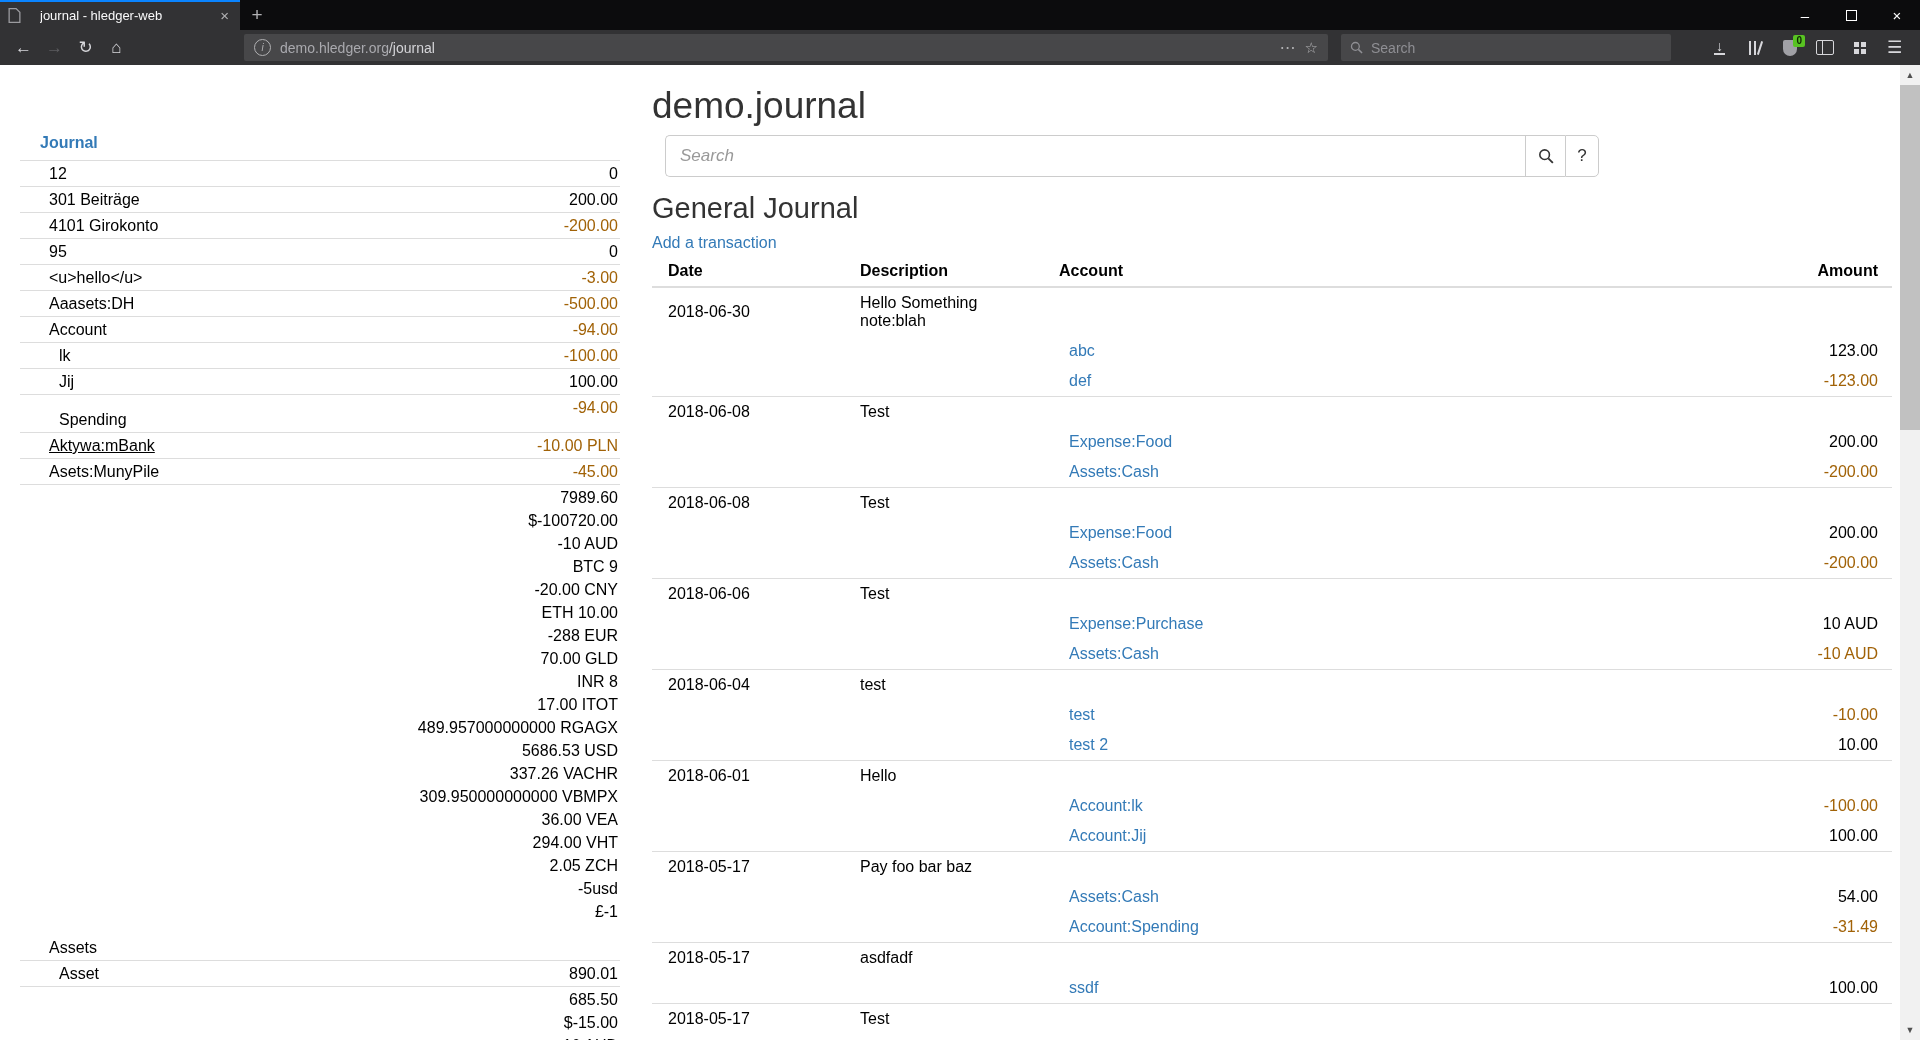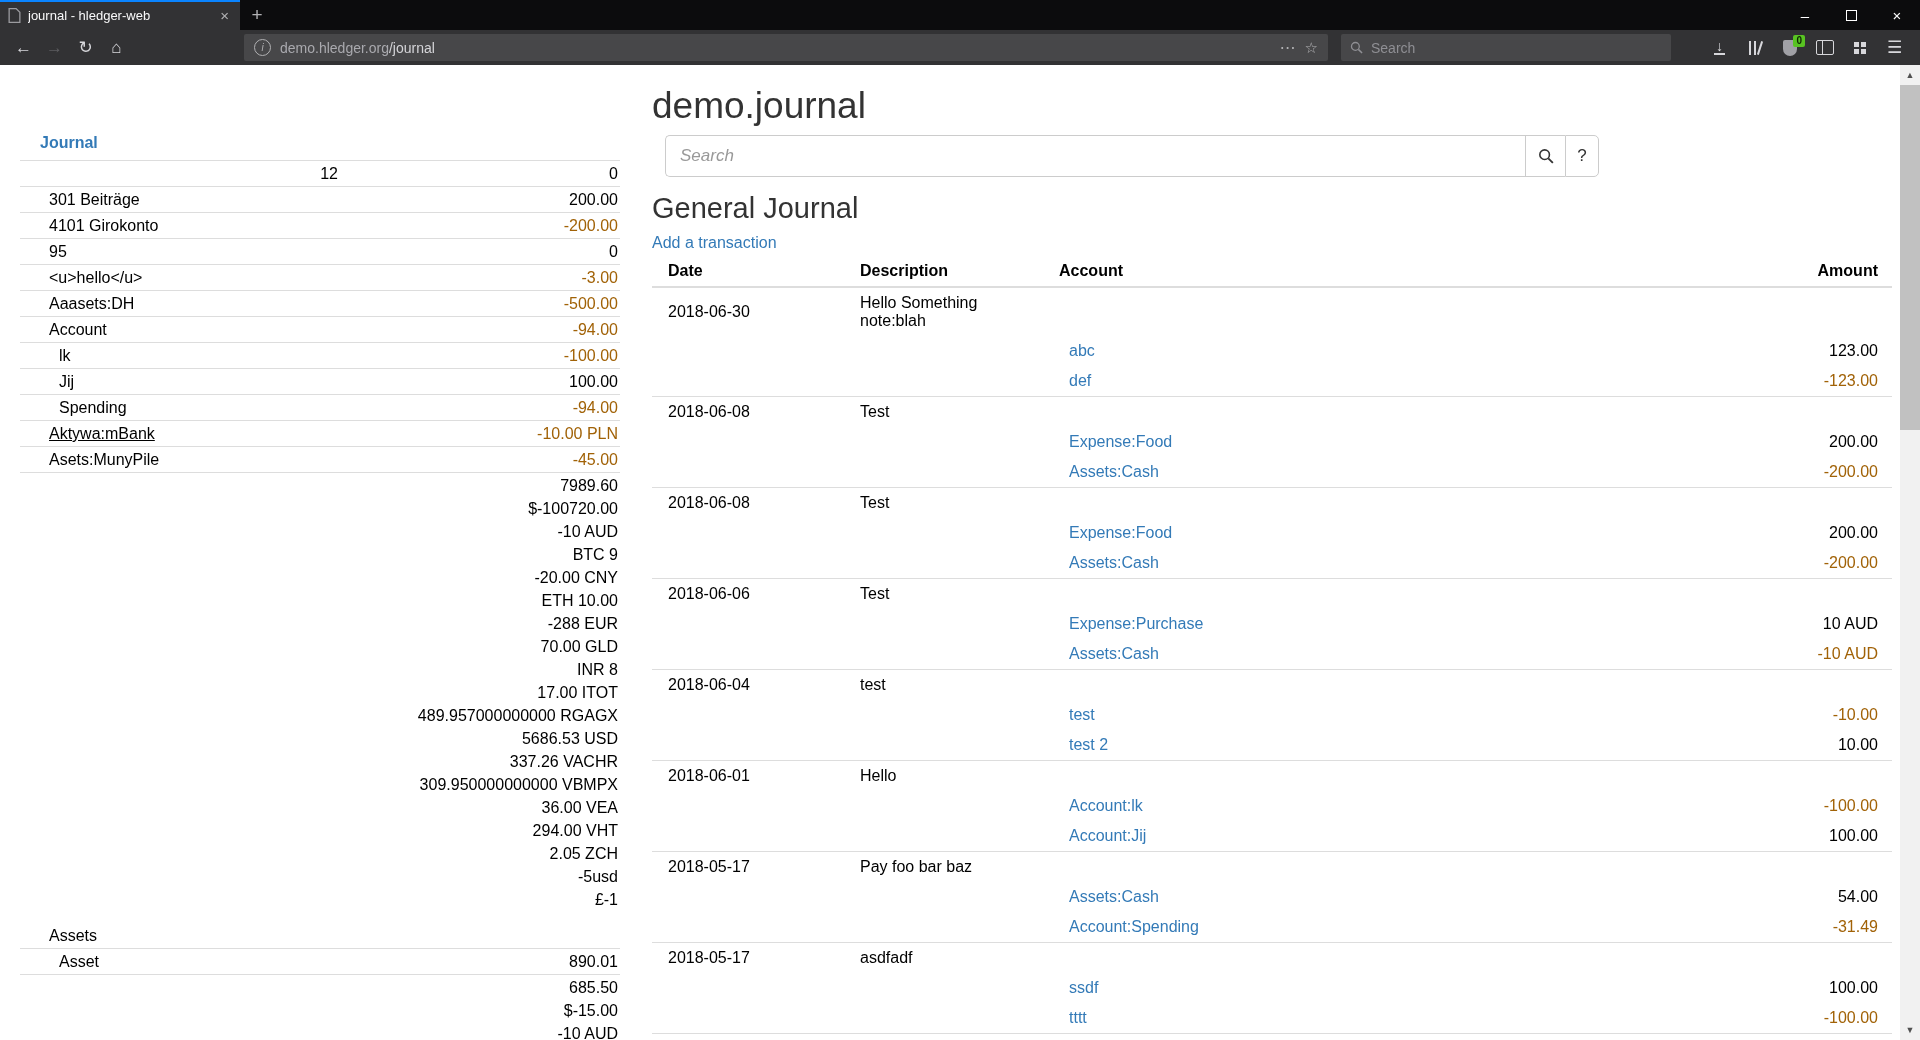--- a/index.html
+++ b/index.html
@@ -2,21 +2,21 @@
 <html><head>
 <meta charset="utf-8">
 <style>
   html,body{margin:0;padding:0}
   body{width:1920px;height:1040px;overflow:hidden;background:#fff;
        font-family:"Liberation Sans","DejaVu Sans",sans-serif;color:#000}
   .browser{width:100%;height:100%;display:flex;flex-direction:column}
 
   
   .titlebar{height:30px;background:#0c0c0d;display:flex;align-items:stretch;flex:none}
-  .tab{width:224px;background:#323234;display:flex;align-items:center;gap:7px;padding:0 8px;position:relative}
+  .tab{width:224px;background:#323234;display:flex;align-items:center;gap:19px;padding:0 8px;position:relative}
   .tab::before{content:'';position:absolute;top:0;left:0;right:0;height:2px;background:#0a84ff}
   .favicon{display:flex;align-items:center;flex:none}
   .tab-title{color:#f9f9fa;font-size:13px;flex:1;white-space:nowrap;overflow:hidden}
   .tab-close{color:#b1b1b3;font-size:15px;padding:0 3px;cursor:default}
   .newtab-btn{width:34px;color:#b1b1b3;font-size:19px;display:flex;align-items:center;justify-content:center}
   .win-controls{margin-left:auto;display:flex;height:100%}
   .win-btn{width:46px;display:flex;align-items:center;justify-content:center;color:#fff;font-size:15px}
   .max-box{width:9px;height:9px;border:1px solid #fff;display:block}
 
   .navbar{height:35px;background:#323234;display:flex;align-items:center;padding:0 8px;flex:none}
@@ -163,21 +163,21 @@
 
   <div class="page">
 
     <aside class="sidebar">
       <div class="sidebar-header">
         <a href="#">Journal</a>
       </div>
       <div>
           <div class="acct-row">
             <div class="acct-line">
-              <span class="acct-name" style="padding-left: 29px; text-align: center;">12</span>
+              <span class="acct-name" style="padding-left: 29px;">12</span>
               <span class="acct-amt">0</span>
             </div>
           </div>
           <div class="acct-row">
             <div class="acct-line">
               <span class="acct-name" style="padding-left: 29px;">301 Beiträge</span>
               <span class="acct-amt">200.00</span>
             </div>
           </div>
           <div class="acct-row">
@@ -217,21 +217,21 @@
             </div>
           </div>
           <div class="acct-row">
             <div class="acct-line">
               <span class="acct-name" style="padding-left: 39px;">Jij</span>
               <span class="acct-amt">100.00</span>
             </div>
           </div>
           <div class="acct-row">
             <div class="acct-line">
-              <span class="acct-name" style="padding-left: 39px;">Spending</span>
+              <span class="acct-name" style="padding-left: 39px; margin-top: 12px;">Spending</span>
               <span class="acct-amt neg">-94.00</span>
             </div>
           </div>
           <div class="acct-row">
             <div class="acct-line">
               <span class="acct-name" style="padding-left: 29px; text-decoration: underline;">Aktywa:mBank</span>
               <span class="acct-amt neg">-10.00 PLN</span>
             </div>
           </div>
           <div class="acct-row">
@@ -511,26 +511,20 @@
               <td class="td-desc">asdfadf</td>
               <td class="td-acct"></td>
               <td class="td-amt"></td>
             </tr>
             <tr class="posting-row">
               <td class="td-date"></td>
               <td class="td-desc"></td>
               <td class="td-acct"><a class="acct-link" href="#">ssdf</a></td>
               <td class="td-amt">100.00</td>
             </tr>
-            <tr class="posting-row">
-              <td class="td-date"></td>
-              <td class="td-desc"></td>
-              <td class="td-acct"><a class="acct-link" href="#">tttt</a></td>
-              <td class="td-amt neg">-100.00</td>
-            </tr>
             <tr class="tx-head">
               <td class="td-date">2018-05-17</td>
               <td class="td-desc">Test</td>
               <td class="td-acct"></td>
               <td class="td-amt"></td>
             </tr>
           </tbody>
       </table>
     </main>
 

